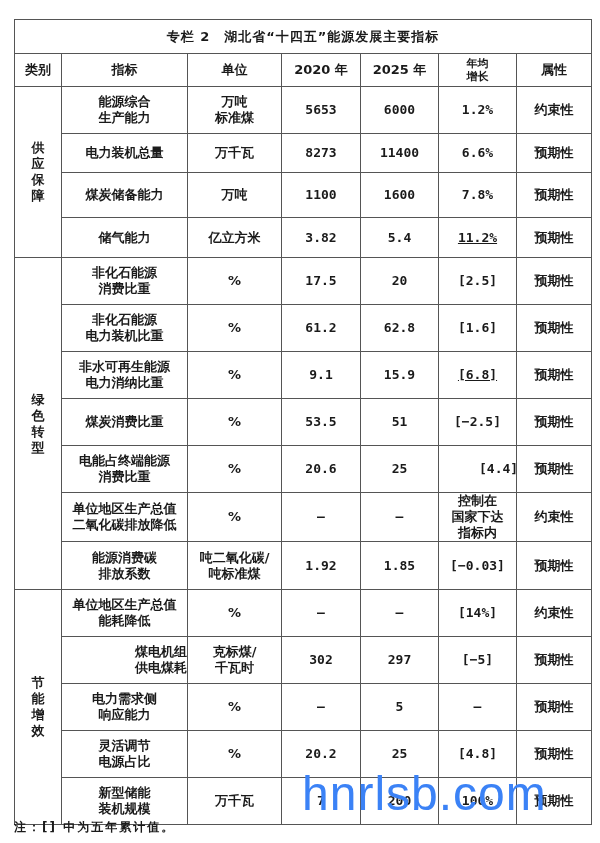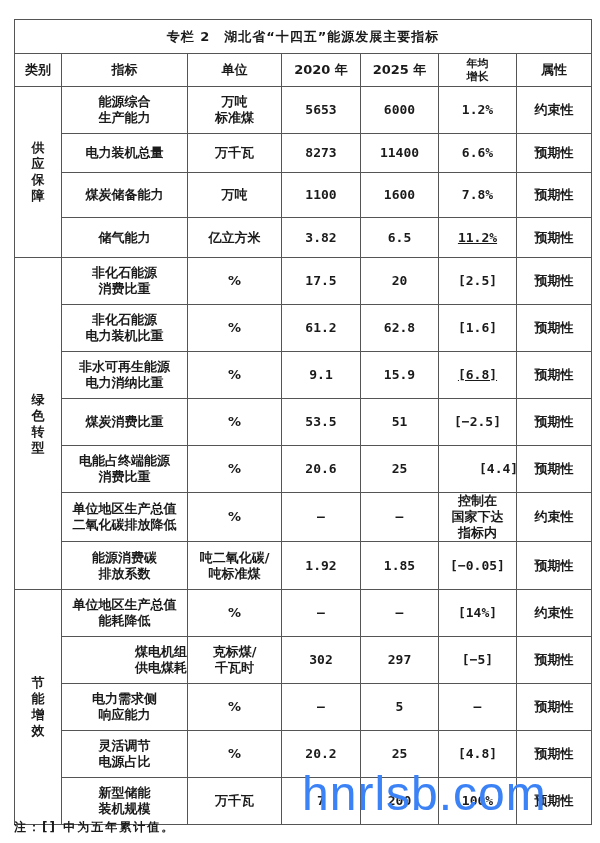--- a/index.html
+++ b/index.html
@@ -81,21 +81,21 @@
         <td class="unit" style="white-space: pre-line;">万吨</td>
         <td class="num" style="white-space: pre-line;">1100</td>
         <td class="num" style="white-space: pre-line;">1600</td>
         <td class="num" style="white-space: pre-line;">7.8%</td>
         <td class="attr" style="white-space: pre-line;">预期性</td>
       </tr>
       <tr style="height: 40px;">
         <td class="ind" style="white-space: pre-line;">储气能力</td>
         <td class="unit" style="white-space: pre-line;">亿立方米</td>
         <td class="num" style="white-space: pre-line;">3.82</td>
-        <td class="num" style="white-space: pre-line;">6.5</td>
+        <td class="num" style="white-space: pre-line;">5.4</td>
         <td class="num" style="white-space: pre-line; text-decoration: underline;">11.2%</td>
         <td class="attr" style="white-space: pre-line;">预期性</td>
       </tr>
       <tr style="height: 47px;">
         <td rowspan="7" class="cat">
           <span>绿</span>
           <span>色</span>
           <span>转</span>
           <span>型</span>
         </td>
@@ -153,21 +153,21 @@
 指标内</td>
         <td class="attr" style="white-space: pre-line;">约束性</td>
       </tr>
       <tr style="height: 48px;">
         <td class="ind" style="white-space: pre-line;">能源消费碳
 排放系数</td>
         <td class="unit" style="white-space: pre-line;">吨二氧化碳/
 吨标准煤</td>
         <td class="num" style="white-space: pre-line;">1.92</td>
         <td class="num" style="white-space: pre-line;">1.85</td>
-        <td class="num" style="white-space: pre-line;">[−0.05]</td>
+        <td class="num" style="white-space: pre-line;">[−0.03]</td>
         <td class="attr" style="white-space: pre-line;">预期性</td>
       </tr>
       <tr style="height: 47px;">
         <td rowspan="5" class="cat">
           <span>节</span>
           <span>能</span>
           <span>增</span>
           <span>效</span>
         </td>
         <td class="ind" style="white-space: pre-line;">单位地区生产总值

